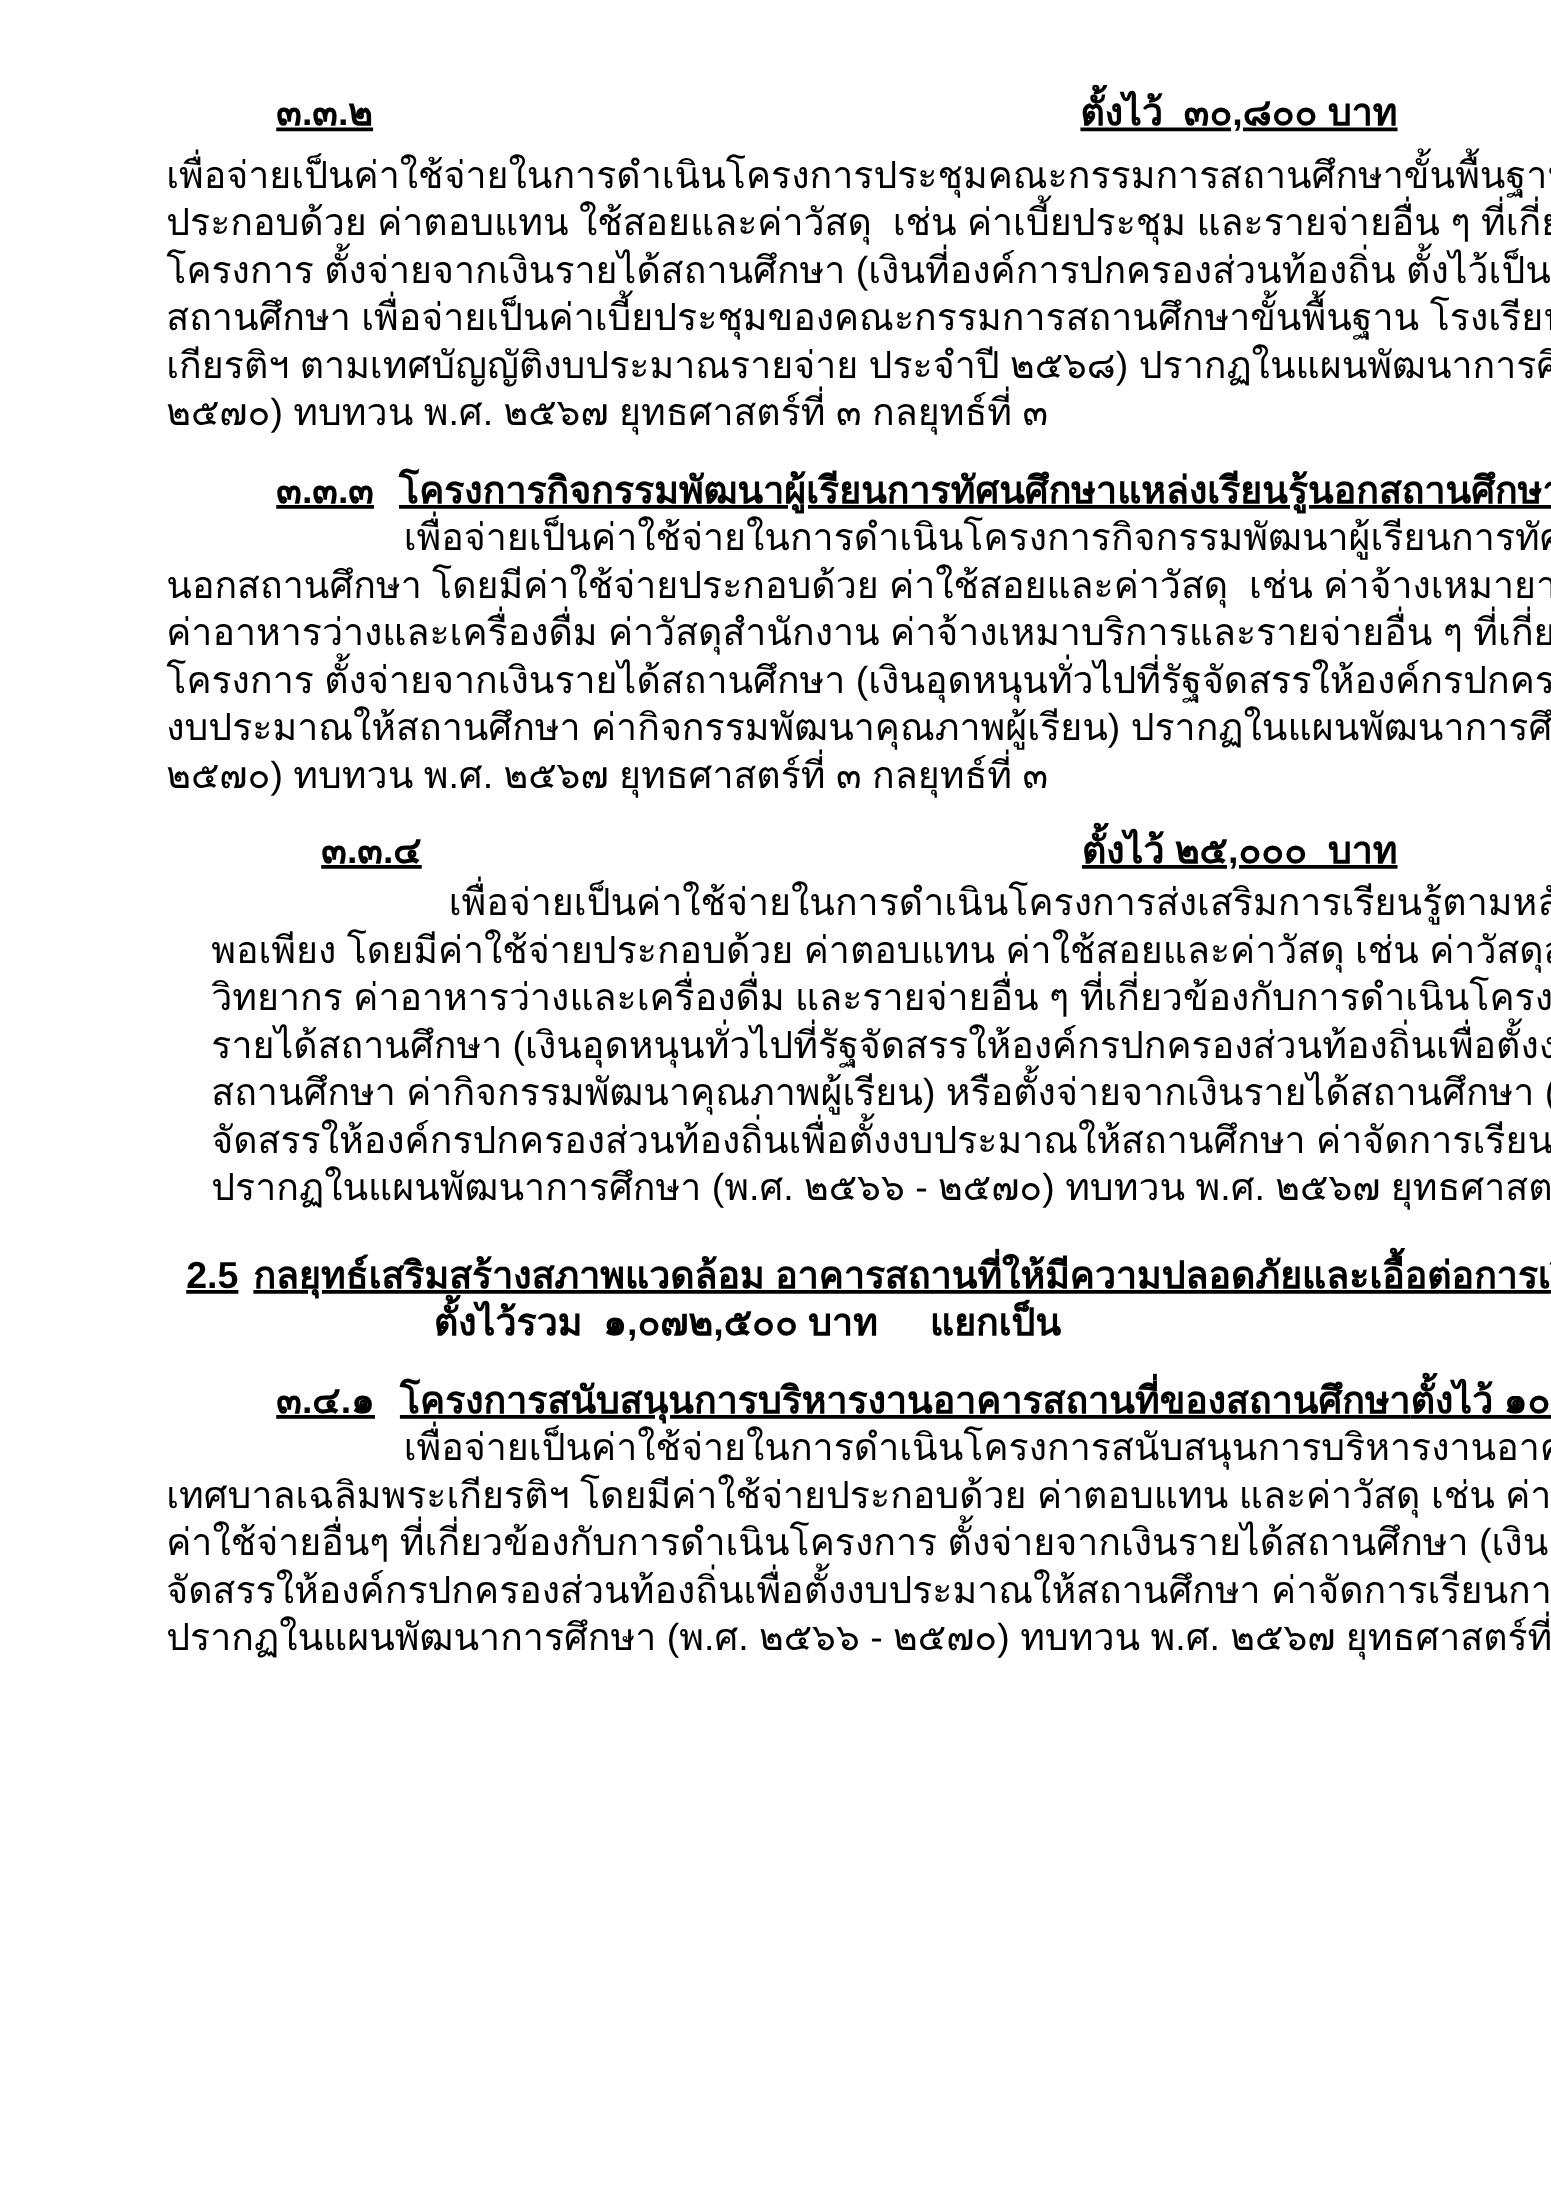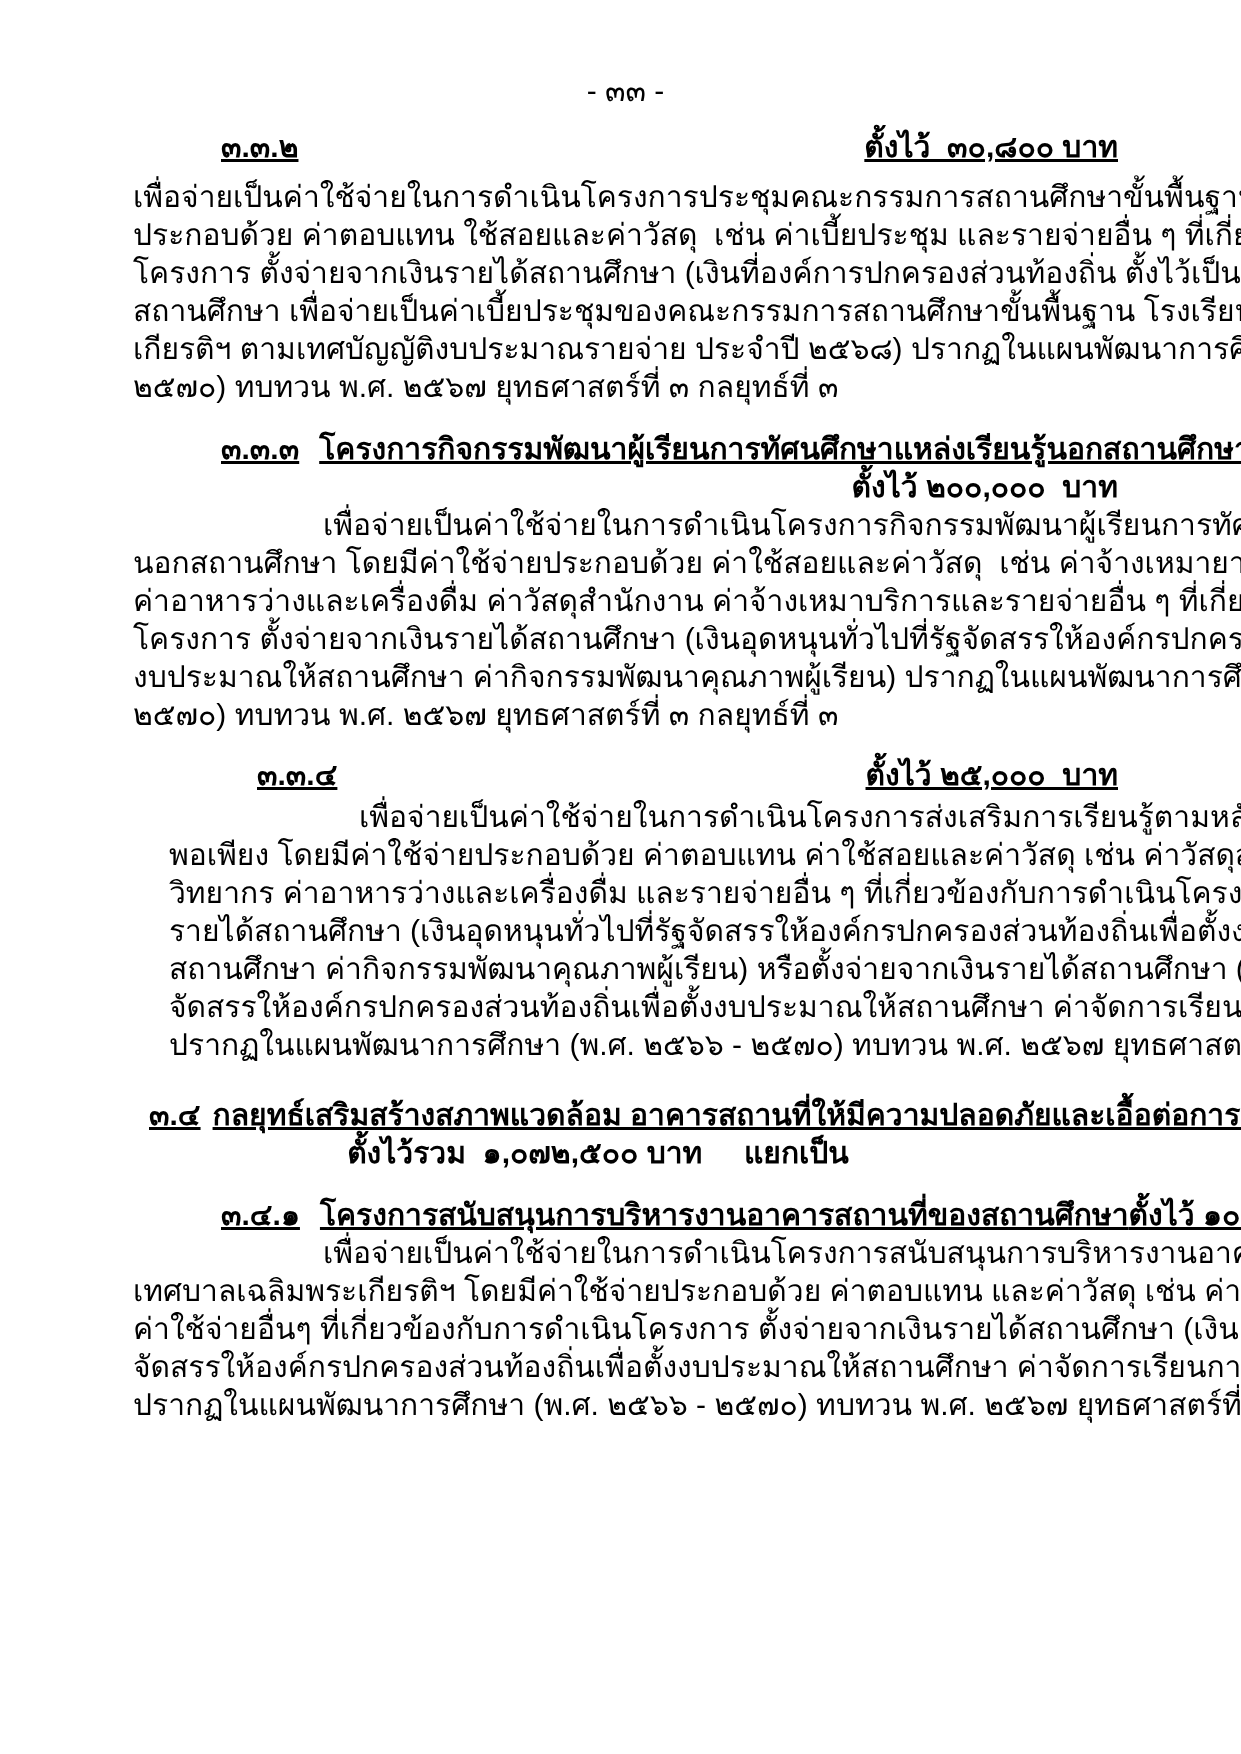--- a/index.html
+++ b/index.html
@@ -47,21 +47,20 @@
   .sec-34  { margin-top: 32px; }
   .sec-34 .hrow { padding-left: 16px; }
   .sec-34 .num { margin-right: 12px; }
   .sec-341 { margin-top: 24px; }
 </style>
 </head>
 <body>
 
 <div class="page">
 
-  <div class="pagenum t">- ๓๓ -</div>
 
   <section class="sec sec-332">
     <div class="hrow">
       <span class="hleft">
         <span class="num t">๓.๓.๒</span>
       </span>
       <span class="t">ตั้งไว้  ๓๐,๘๐๐ บาท</span>
     </div>
     <div class="para gap-top">
       <div class="line t">เพื่อจ่ายเป็นค่าใช้จ่ายในการดำเนินโครงการประชุมคณะกรรมการสถานศึกษาขั้นพื้นฐาน โดยมีค่าใช้จ่าย</div>
@@ -73,21 +72,20 @@
     </div>
   </section>
 
   <section class="sec sec-333">
     <div class="hrow noamt">
       <span class="hleft">
         <span class="num t">๓.๓.๓</span>
         <span class="t">โครงการกิจกรรมพัฒนาผู้เรียนการทัศนศึกษาแหล่งเรียนรู้นอกสถานศึกษา</span>
       </span>
     </div>
-    <div class="amtline t">ตั้งไว้ ๒๐๐,๐๐๐  บาท</div>
     <div class="para">
       <div class="line t indent">เพื่อจ่ายเป็นค่าใช้จ่ายในการดำเนินโครงการกิจกรรมพัฒนาผู้เรียนการทัศนศึกษาแหล่งเรียนรู้</div>
       <div class="line t">นอกสถานศึกษา โดยมีค่าใช้จ่ายประกอบด้วย ค่าใช้สอยและค่าวัสดุ  เช่น ค่าจ้างเหมายานพาหนะ ค่าที่พัก</div>
       <div class="line t">ค่าอาหารว่างและเครื่องดื่ม ค่าวัสดุสำนักงาน ค่าจ้างเหมาบริการและรายจ่ายอื่น ๆ ที่เกี่ยวข้องกับการดำเนิน</div>
       <div class="line t">โครงการ ตั้งจ่ายจากเงินรายได้สถานศึกษา (เงินอุดหนุนทั่วไปที่รัฐจัดสรรให้องค์กรปกครองส่วนท้องถิ่นเพื่อตั้ง</div>
       <div class="line t">งบประมาณให้สถานศึกษา ค่ากิจกรรมพัฒนาคุณภาพผู้เรียน) ปรากฏในแผนพัฒนาการศึกษา (พ.ศ. ๒๕๖๖ -</div>
       <div class="line t">๒๕๗๐) ทบทวน พ.ศ. ๒๕๖๗ ยุทธศาสตร์ที่ ๓ กลยุทธ์ที่ ๓</div>
     </div>
   </section>
 
@@ -105,21 +103,21 @@
       <div class="line t">รายได้สถานศึกษา (เงินอุดหนุนทั่วไปที่รัฐจัดสรรให้องค์กรปกครองส่วนท้องถิ่นเพื่อตั้งงบประมาณให้</div>
       <div class="line t">สถานศึกษา ค่ากิจกรรมพัฒนาคุณภาพผู้เรียน) หรือตั้งจ่ายจากเงินรายได้สถานศึกษา (เงินอุดหนุนทั่วไปที่รัฐ</div>
       <div class="line t">จัดสรรให้องค์กรปกครองส่วนท้องถิ่นเพื่อตั้งงบประมาณให้สถานศึกษา ค่าจัดการเรียนการสอน(รายหัว))</div>
       <div class="line t">ปรากฏในแผนพัฒนาการศึกษา (พ.ศ. ๒๕๖๖ - ๒๕๗๐) ทบทวน พ.ศ. ๒๕๖๗ ยุทธศาสตร์ที่ ๓ กลยุทธ์ที่ ๓</div>
     </div>
   </section>
 
   <section class="sec sec-34">
     <div class="hrow noamt">
       <span class="hleft">
-        <span class="num t">๓.๔</span>
+        <span class="num t">2.5</span>
         <span class="t">กลยุทธ์เสริมสร้างสภาพแวดล้อม อาคารสถานที่ให้มีความปลอดภัยและเอื้อต่อการเรียนรู้</span>
       </span>
     </div>
     <div class="amtline pad-r t">ตั้งไว้รวม  ๑,๐๗๒,๕๐๐ บาท     แยกเป็น</div>
   </section>
 
   <section class="sec sec-341">
     <div class="hrow">
       <span class="hleft">
         <span class="num t">๓.๔.๑</span>

